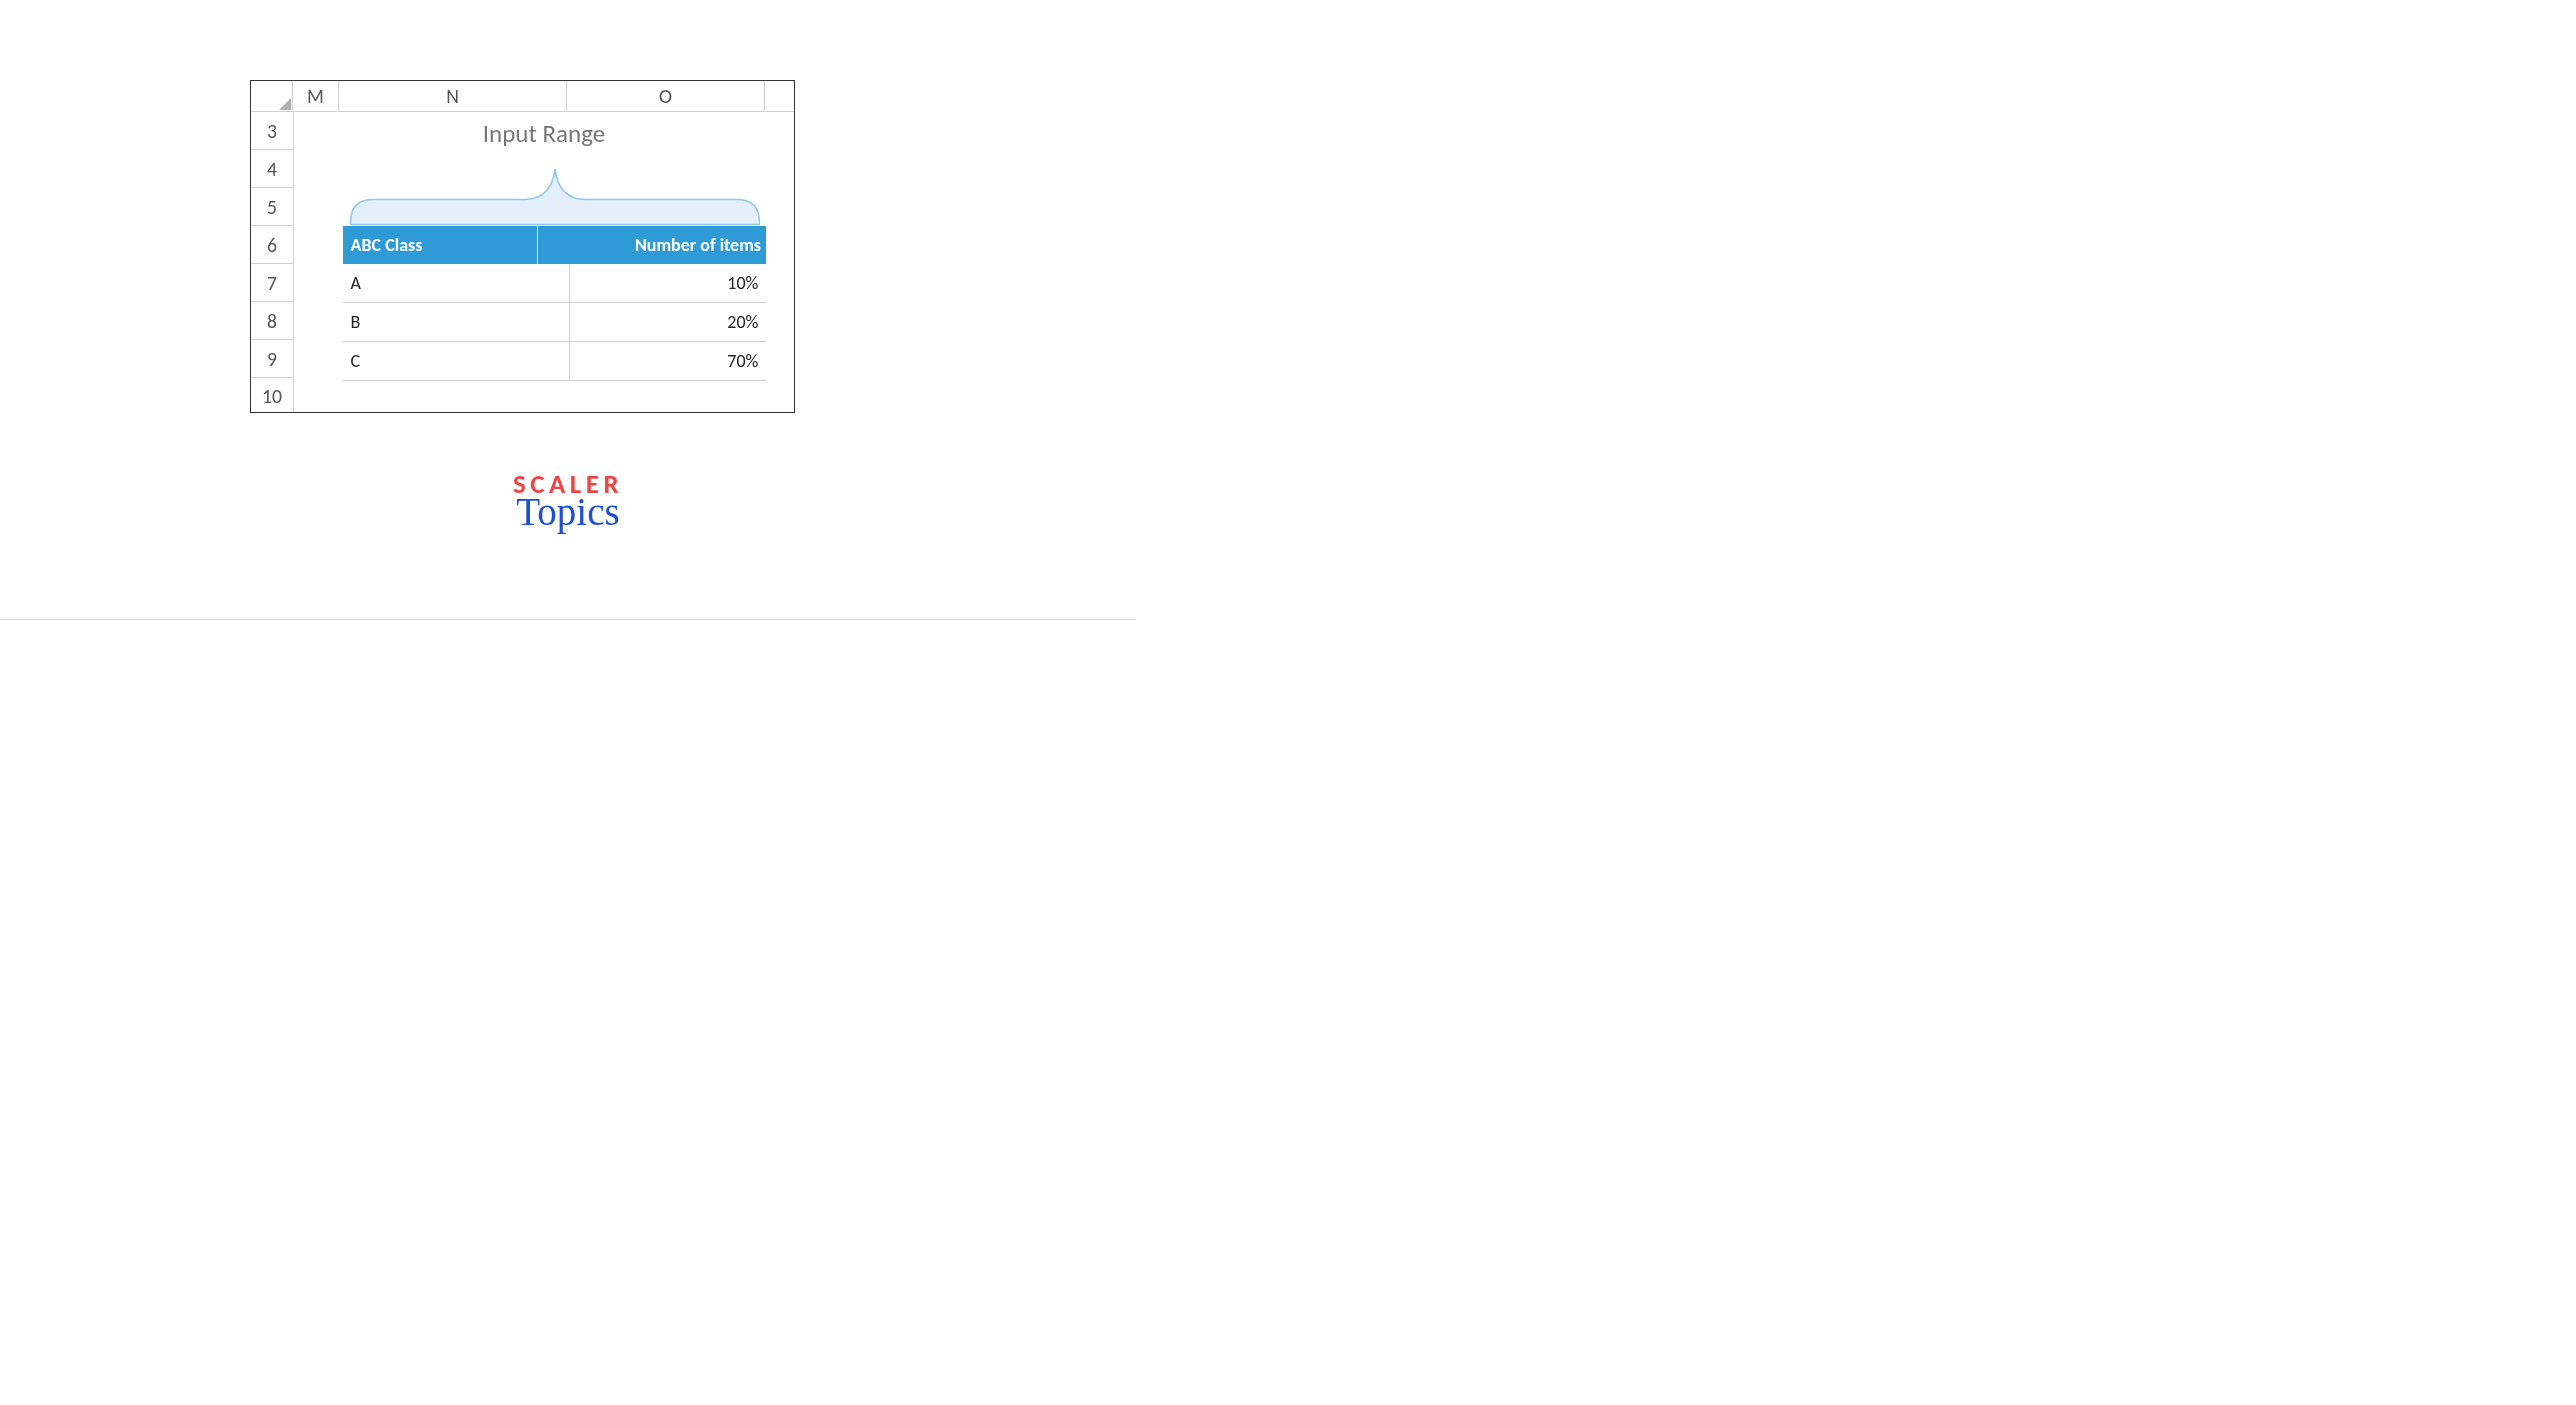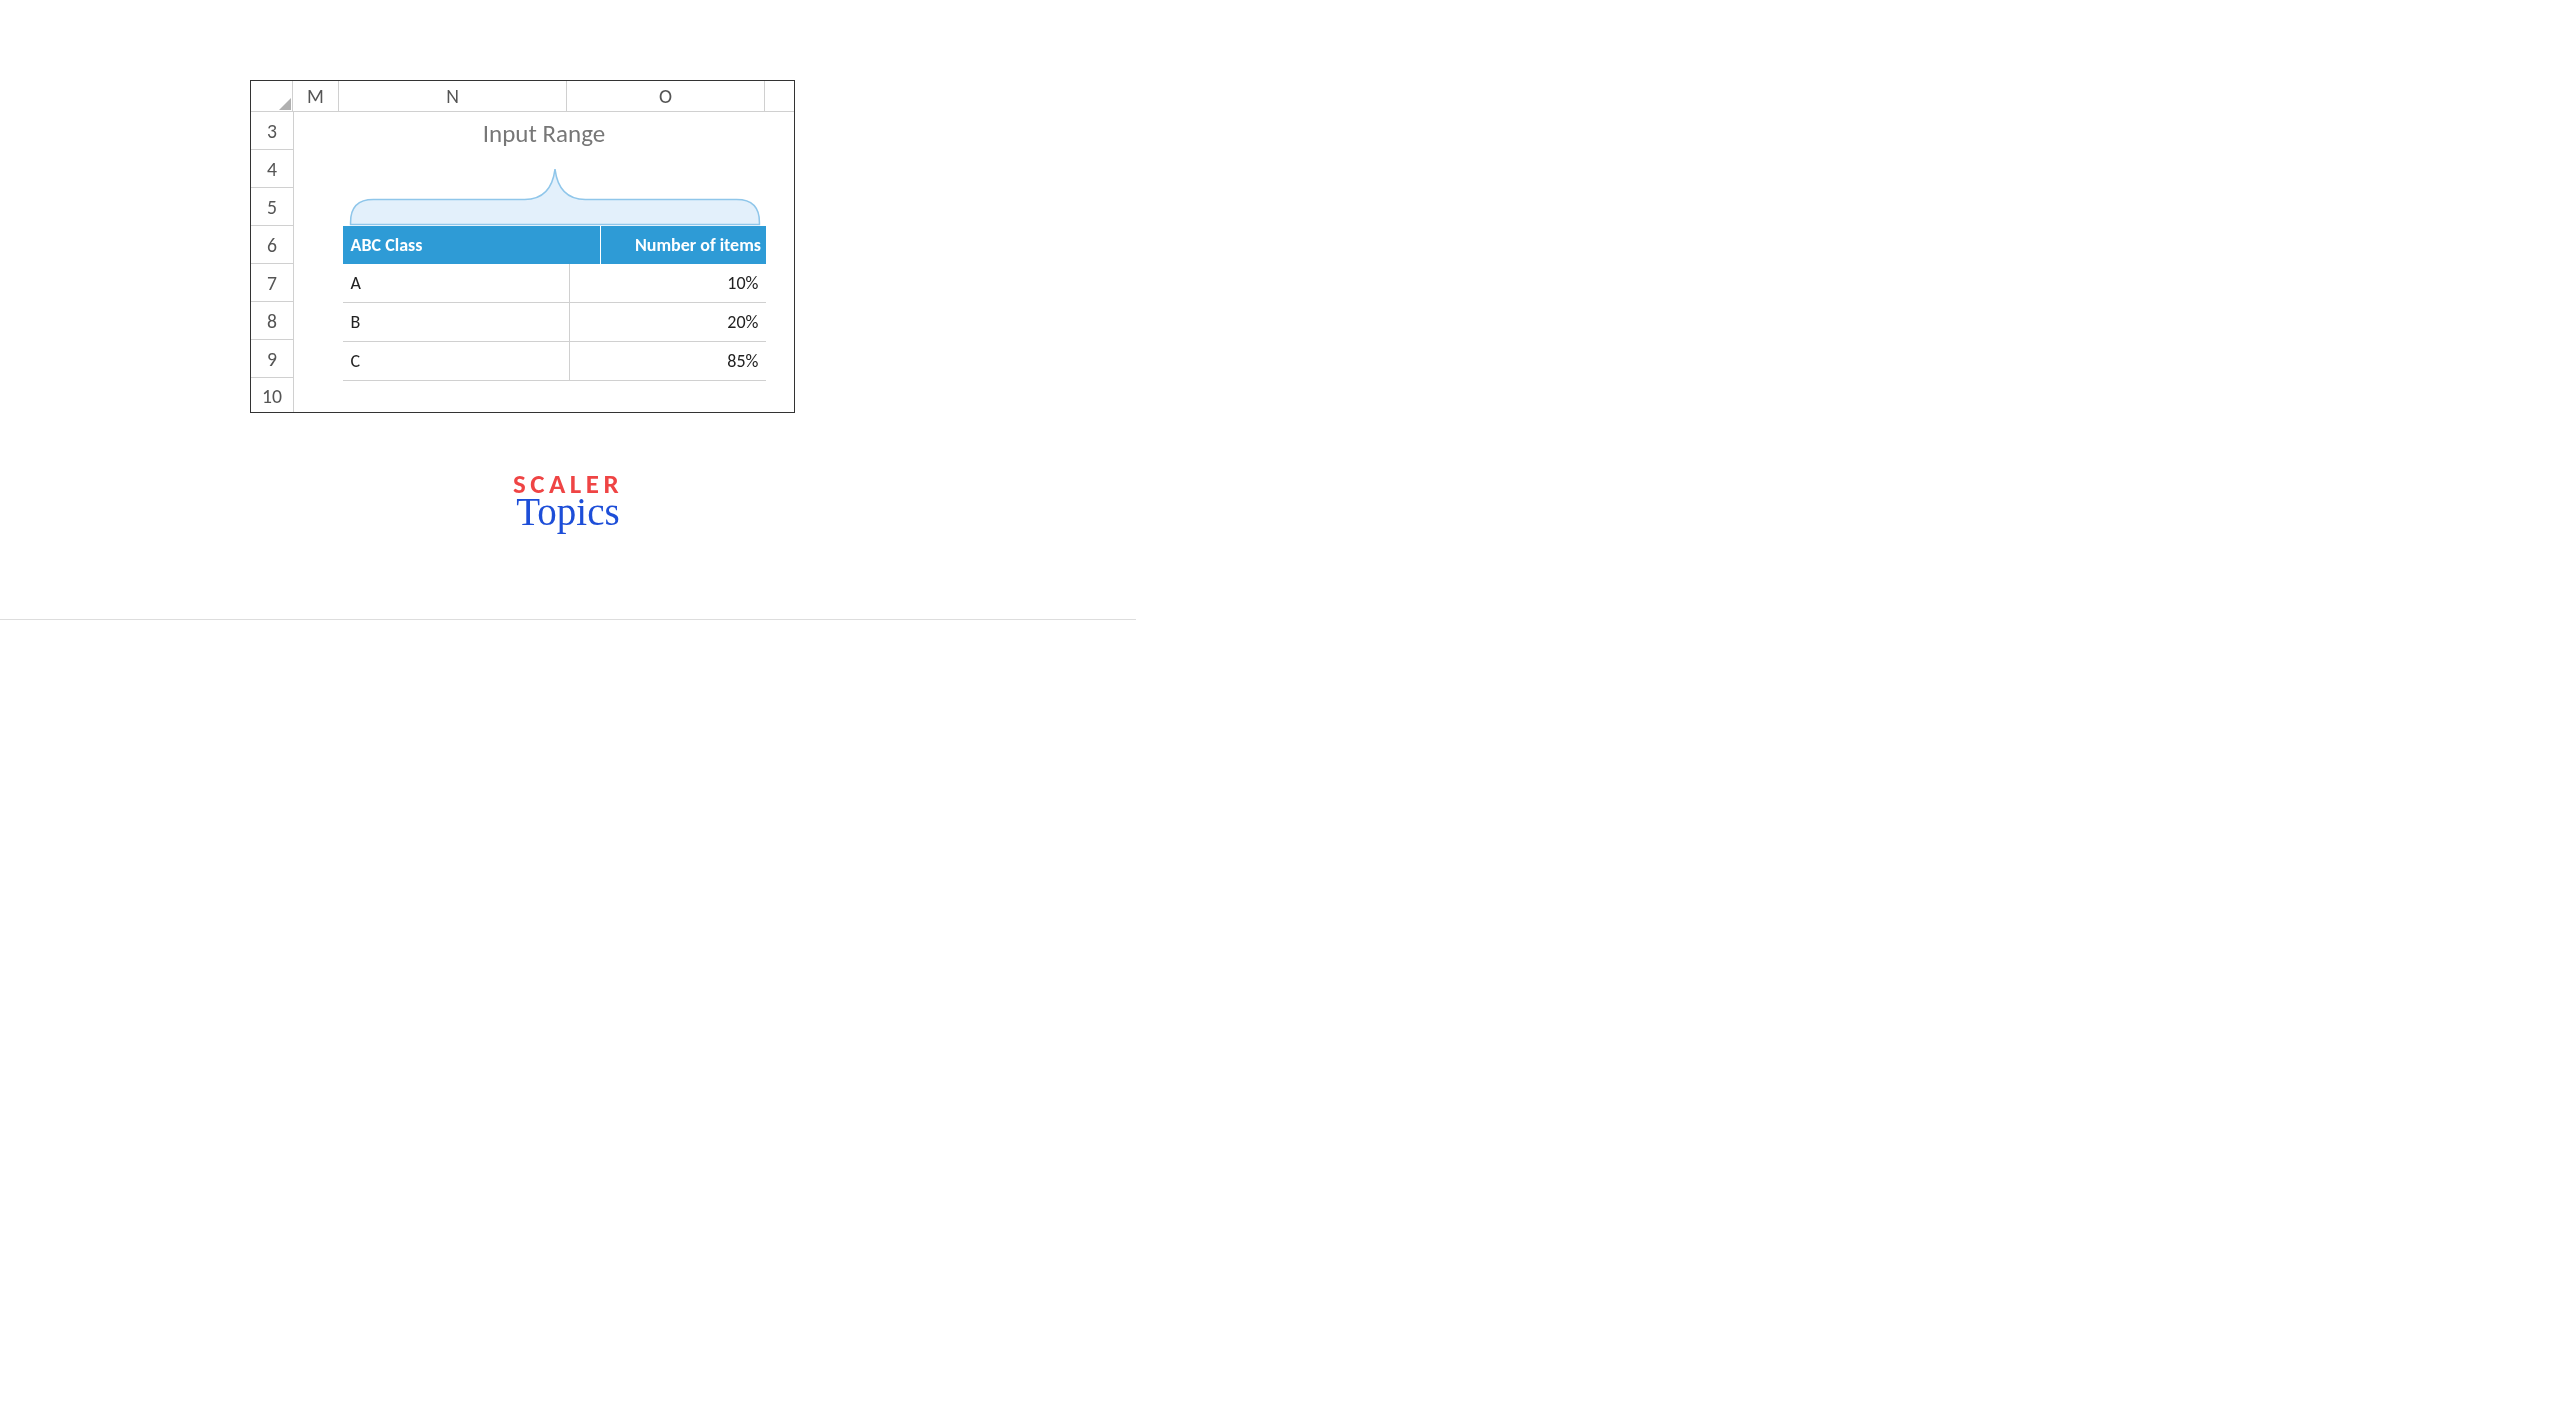--- a/index.html
+++ b/index.html
@@ -130,21 +130,21 @@
   }
   .dt-header-row {
     display: flex;
     height: 38px;
     background: #2e9bd6;
     color: #ffffff;
     font-size: 18px;
     font-weight: 600;
   }
   .dt-h-left {
-    width: 258px;
+    width: 195px;
     border-right: 0.8px solid #ffffff;
     display: flex;
     align-items: center;
     padding-left: 7.6px;
     box-sizing: border-box;
   }
   .dt-h-right {
     flex: 1;
     display: flex;
     align-items: center;
@@ -250,21 +250,21 @@
           <div class="dt-row">
             <div class="dt-c-left">A</div>
             <div class="dt-c-right">10%</div>
           </div>
           <div class="dt-row">
             <div class="dt-c-left">B</div>
             <div class="dt-c-right">20%</div>
           </div>
           <div class="dt-row">
             <div class="dt-c-left">C</div>
-            <div class="dt-c-right">85%</div>
+            <div class="dt-c-right">70%</div>
           </div>
         </div>
 
       </div>
     </div>
   </div>
 
   <div class="brand">
     <div class="brand-top">SCALER</div>
     <div class="brand-bottom">Topics</div>

